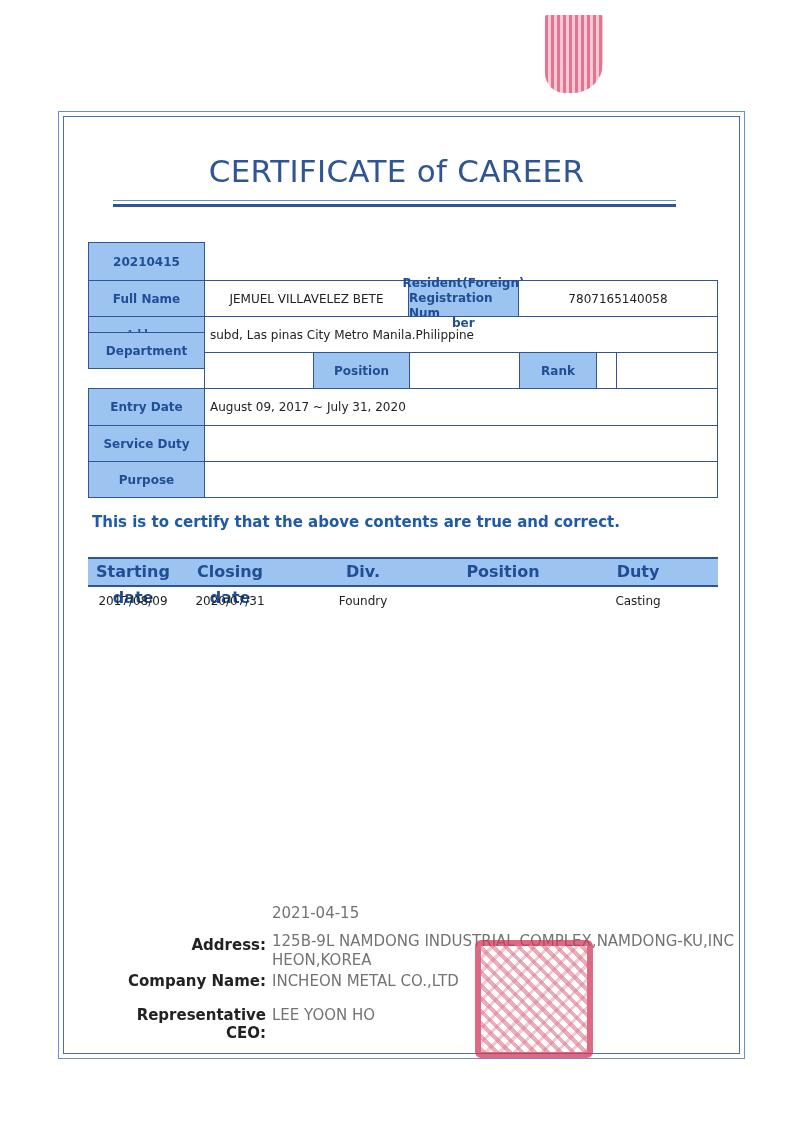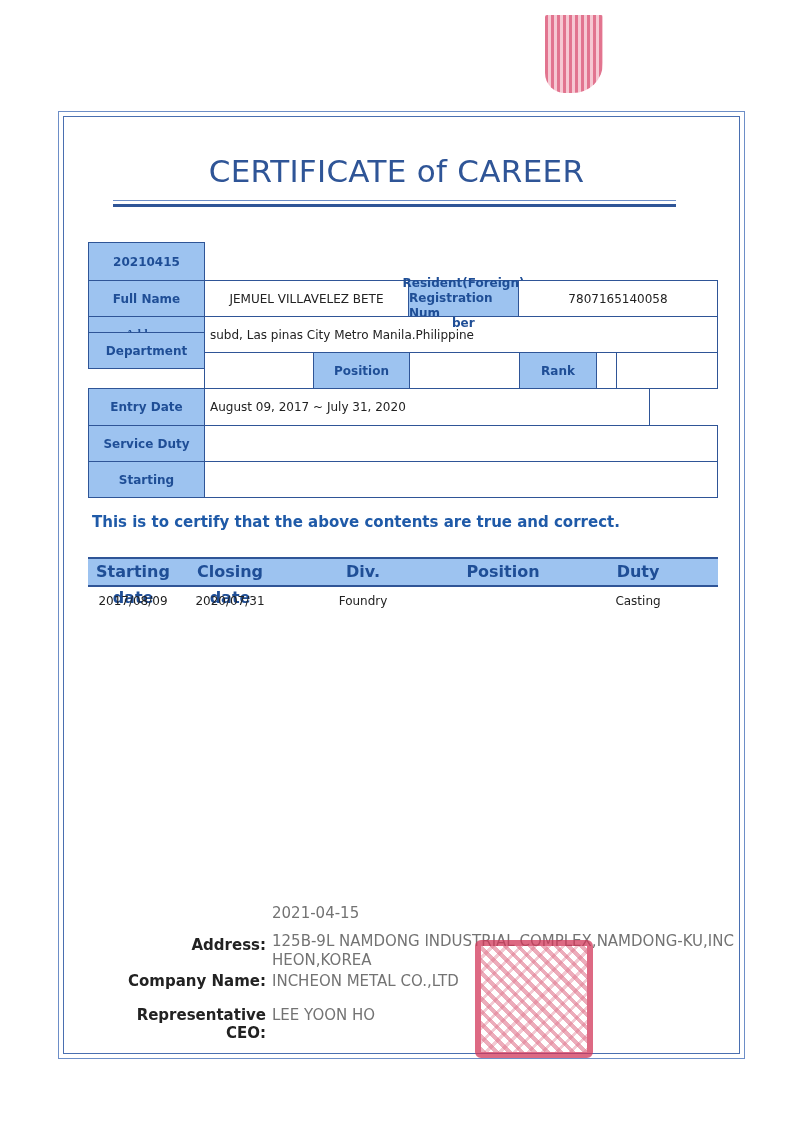--- a/index.html
+++ b/index.html
@@ -48,26 +48,26 @@
 <div style="position:absolute;left:452px;top:316px;font-size:12px;font-weight:bold;color:#1f4e96;">ber</div>
 
 <div class="cell lbl" style="left:88px;top:332px;width:117px;height:37px;">Department</div>
 <div class="cell val" style="left:204px;top:352px;width:110px;height:37px;"></div>
 <div class="cell lbl" style="left:313px;top:352px;width:97px;height:37px;">Position</div>
 <div class="cell val" style="left:409px;top:352px;width:111px;height:37px;"></div>
 <div class="cell lbl" style="left:519px;top:352px;width:78px;height:37px;">Rank</div>
 <div class="cell val" style="left:616px;top:352px;width:102px;height:37px;"></div>
 
 <div class="cell lbl" style="left:88px;top:388px;width:117px;height:38px;">Entry Date</div>
-<div class="cell val" style="left:204px;top:388px;width:446px;height:38px;">August 09, 2017 ~ July 31, 2020</div>
+<div class="cell val" style="left:204px;top:388px;width:514px;height:38px;">August 09, 2017 ~ July 31, 2020</div>
 
 <div class="cell lbl" style="left:88px;top:425px;width:117px;height:37px;">Service Duty</div>
 <div class="cell val" style="left:204px;top:425px;width:514px;height:37px;"></div>
 
-<div class="cell lbl" style="left:88px;top:461px;width:117px;height:37px;">Starting</div>
+<div class="cell lbl" style="left:88px;top:461px;width:117px;height:37px;">Purpose</div>
 <div class="cell val" style="left:204px;top:461px;width:514px;height:37px;"></div>
 
 <div class="certify">This is to certify that the above contents are true and correct.</div>
 
 <div class="hist-head">
   <div class="hh" style="left:0;width:90px;">Starting date</div>
   <div class="hh" style="left:94px;width:96px;">Closing date</div>
   <div class="hh" style="left:230px;width:90px;">Div.</div>
   <div class="hh" style="left:365px;width:100px;">Position</div>
   <div class="hh" style="left:510px;width:80px;">Duty</div>

